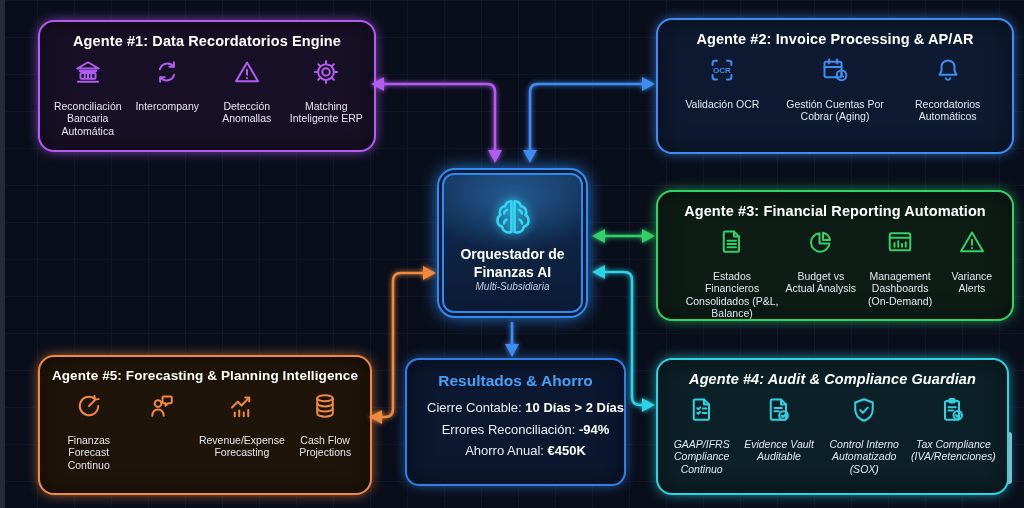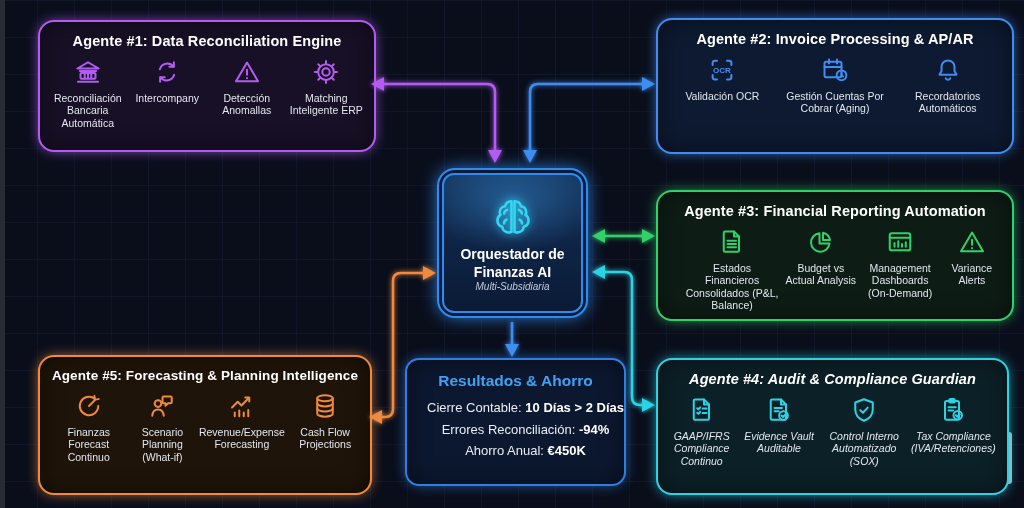--- a/index.html
+++ b/index.html
@@ -18,21 +18,21 @@
   .agent{
     position:absolute;z-index:2;border:2px solid var(--ac);border-radius:16px;
     background:var(--bg);box-shadow:0 0 14px -3px var(--ac), inset 0 0 24px rgba(0,0,0,.45);
     color:var(--ac);
   }
   .agent-title{
     margin-top:11px;text-align:center;color:#ffffff;font-weight:bold;
     font-size:14.5px;white-space:nowrap;letter-spacing:.1px;
   }
   .features{display:flex;align-items:flex-start;padding:8px 8px 0 8px;}
-  .feature{flex:1;text-align:center;padding:0 2px;display:flex;flex-direction:column;align-items:center;}
+  .feature{flex:1;text-align:center;padding:0 2px;display:flex;flex-direction:column;align-items:center;gap:8px;}
   .icon{display:inline-block;width:30px;height:30px;}
   .icon svg{width:100%;height:100%;fill:none;stroke:currentColor;stroke-width:1.6;stroke-linecap:round;stroke-linejoin:round;}
   .flabel{margin-top:5px;font-size:10.5px;line-height:1.18;color:#e2e6ee;}
 
   .center-box{
     position:absolute;left:437px;top:168px;width:151px;height:150px;z-index:2;
     border:2px solid var(--cb);border-radius:18px;padding:3px;box-sizing:border-box;
     box-shadow:0 0 18px -2px var(--cb);
     background:#0b1b36;
   }
@@ -66,21 +66,21 @@
 </style>
 </head>
 <body>
 
 <div id="stage">
 
   <div class="edge-strip"></div>
   <div class="gray-chip"></div>
 
   <div class="agent" style="left: 38px; top: 20px; width: 334px; height: 128px; --ac: #b35cf2; --bg: #181026;">
-    <div class="agent-title">Agente #1: Data Reconciliation Engine</div>
+    <div class="agent-title">Agente #1: Data Recordatorios Engine</div>
     <div class="features">
       <div class="feature">
         <span class="icon"><svg viewBox="0 0 24 24">
               <path d="M3.5 9.2 12 4.2l8.5 5z"></path>
               <path d="M5.5 11.2h13"></path>
               <rect x="6" y="12.8" width="12" height="4.6" rx="0.8"></rect>
               <path d="M9.4 13.6v3M12 13.6v3M14.6 13.6v3"></path>
               <path d="M4 19.8h16"></path>
             </svg></span>
         <span class="flabel">Reconciliación Bancaria Automática</span>
@@ -233,21 +233,20 @@
               <path d="M16.3 3.9l.4 3 3-.4"></path>
             </svg></span>
         <span class="flabel">Finanzas Forecast Continuo</span>
       </div>
       <div class="feature" style="flex:.8;">
         <span class="icon"><svg viewBox="0 0 24 24">
               <circle cx="8.8" cy="10" r="2.7"></circle>
               <path d="M4.2 19.8c.3-3.3 2.2-5.1 4.6-5.1s4.3 1.8 4.6 5.1"></path>
               <path d="M13.4 4.4h5.4a1 1 0 0 1 1 1v3.4a1 1 0 0 1-1 1h-1.9l-2.1 2v-2h-1.4a1 1 0 0 1-1-1V5.4a1 1 0 0 1 1-1z"></path>
             </svg></span>
-        <span class="flabel">Scenario Planning (What-if)</span>
       </div>
       <div class="feature" style="flex:1.15;">
         <span class="icon"><svg viewBox="0 0 24 24">
               <path d="M4 13.2l4.6-4.6 3 3 5.8-6"></path>
               <path d="M14.6 5.2h3.2v3.2"></path>
               <path d="M6.2 20.2v-3M9.8 20.2v-4.6M13.4 20.2v-3M17 20.2v-5"></path>
             </svg></span>
         <span class="flabel">Revenue/Expense Forecasting</span>
       </div>
       <div class="feature" style="flex:.9;">

